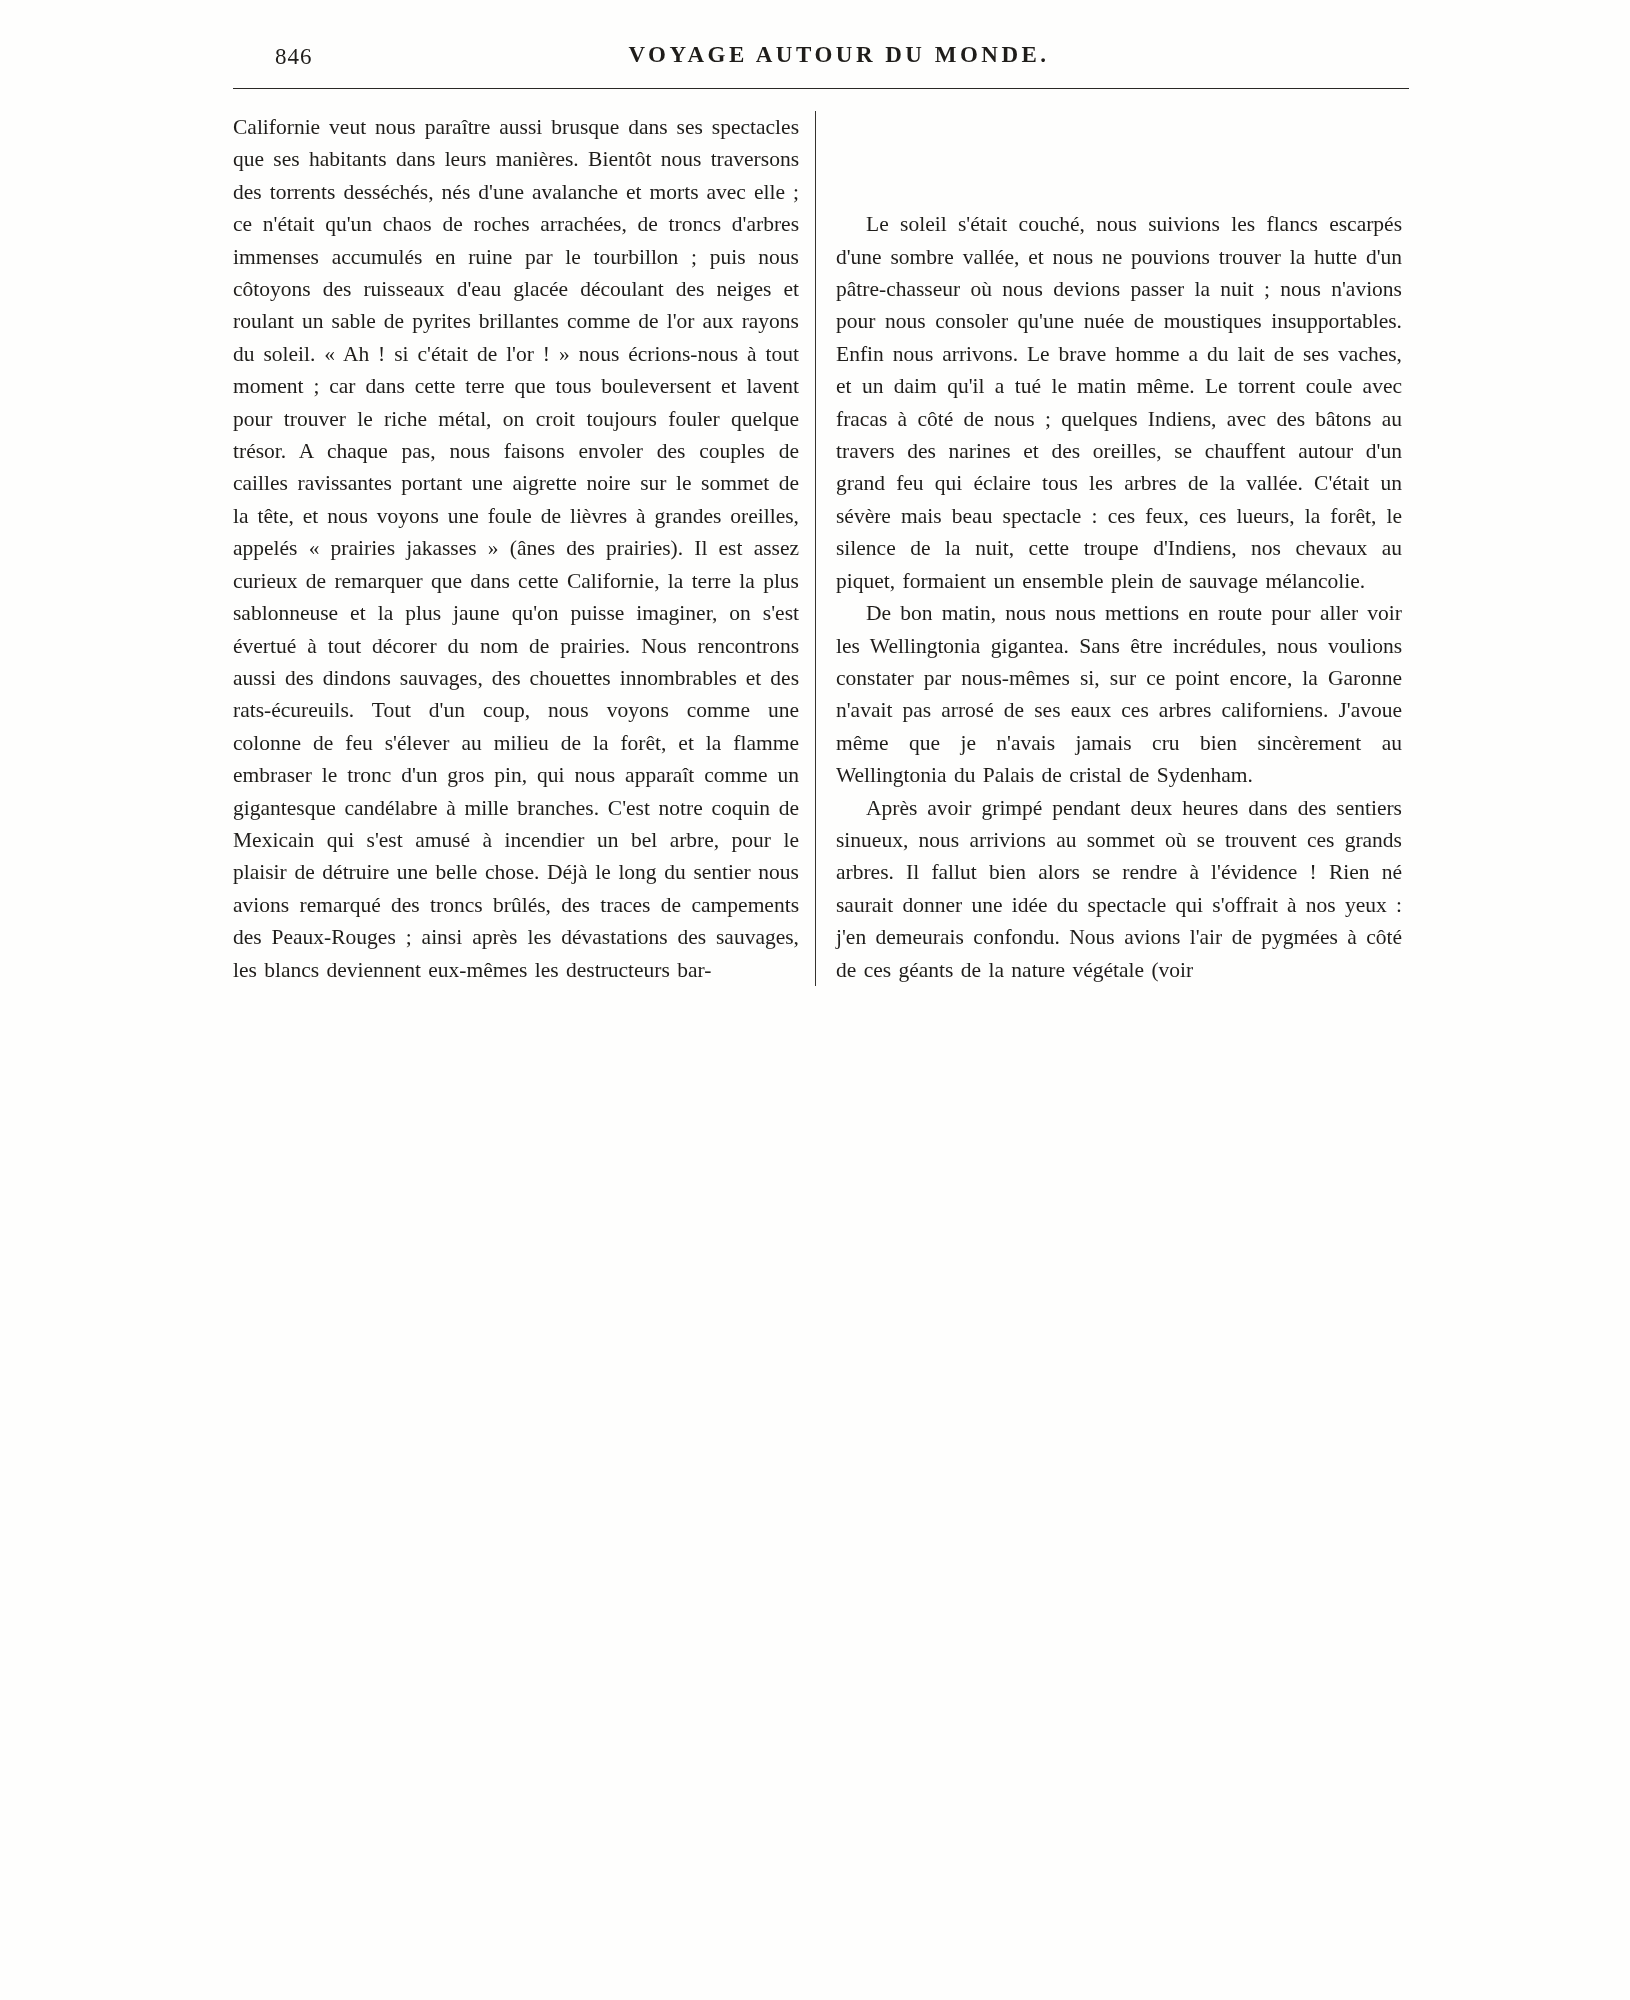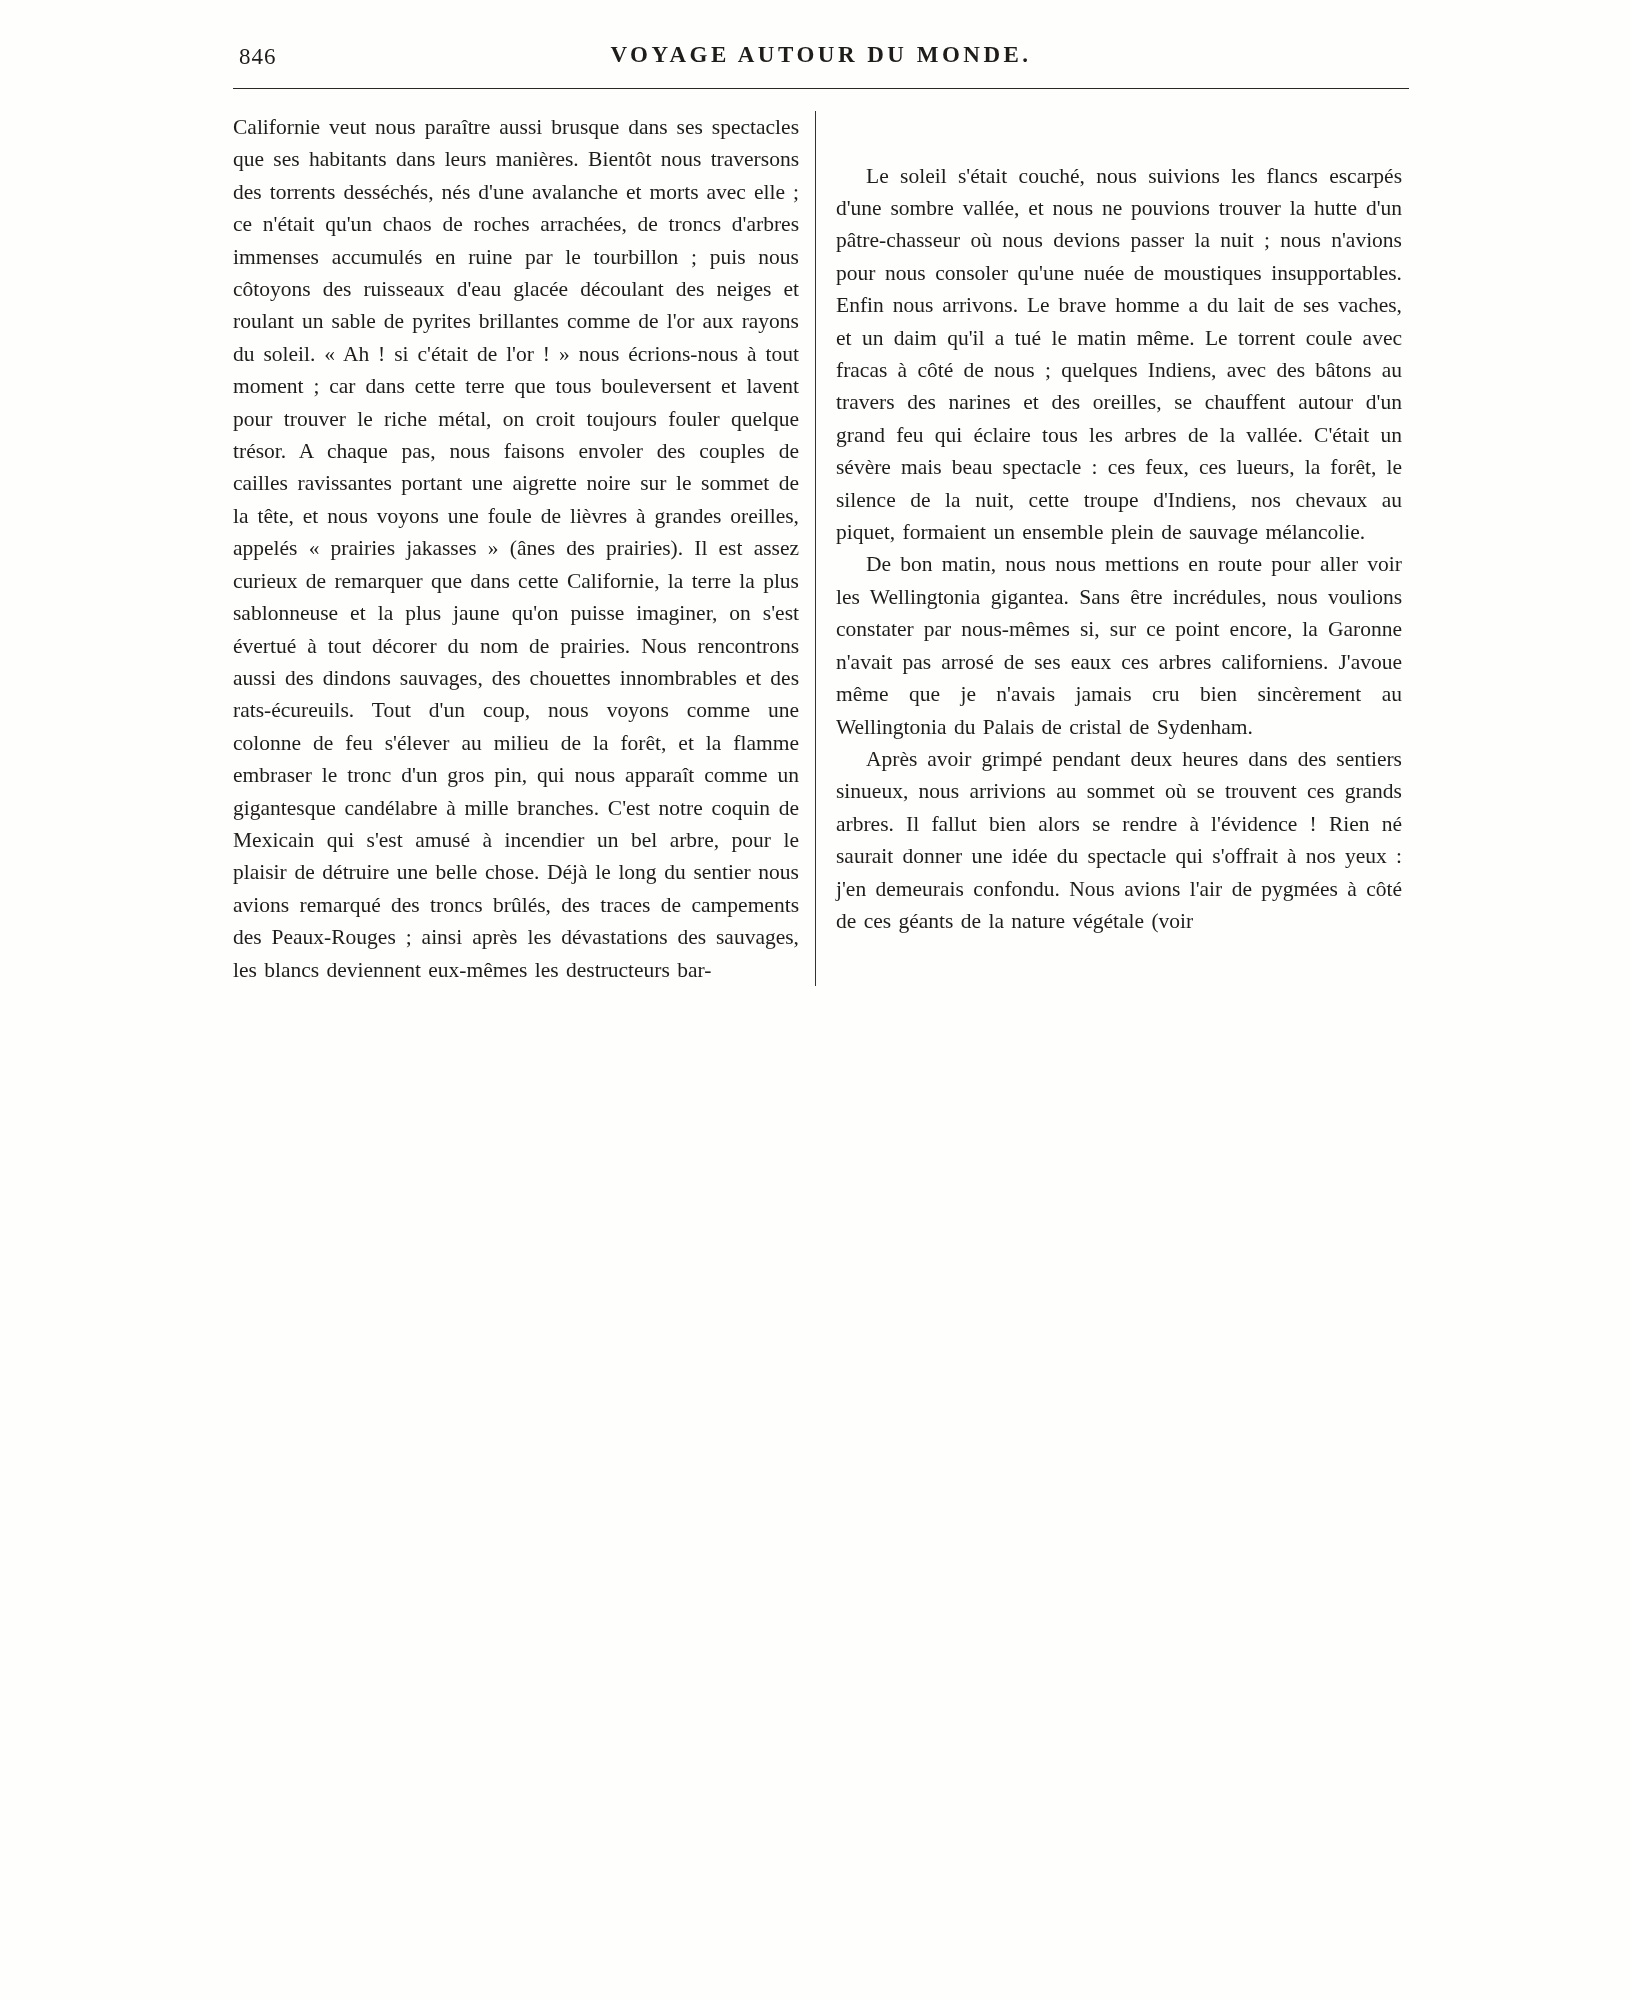--- a/index.html
+++ b/index.html
@@ -19,20 +19,21 @@
   }
   .content {
     position: absolute;
     left: 233px;
     top: 42px;
     width: 1176px;
   }
   .header-row {
     position: relative;
     height: 36px;
+    margin-left: 36px;
   }
   .page-num {
     position: absolute;
     left: 6px;
     top: 2px;
     font-size: 23px;
     letter-spacing: 1px;
   }
   .running-title {
     position: absolute;
@@ -47,21 +48,21 @@
   .header-rule {
     margin-top: 10px;
     border: none;
     border-top: 1.6px solid #2a2825;
     width: 100%;
     height: 0;
   }
   .columns {
     display: flex;
     margin-top: 22px;
-    align-items: center;
+    align-items: flex-end;
   }
   .col {
     font-size: 21.5px;
     line-height: 32.4px;
     text-align: justify;
     word-spacing: 2px;
   }
   .col.left  { width: 566px; padding-right: 16px; }
   .col.right { width: 566px; padding-left: 20px; }
   .col-divider {

